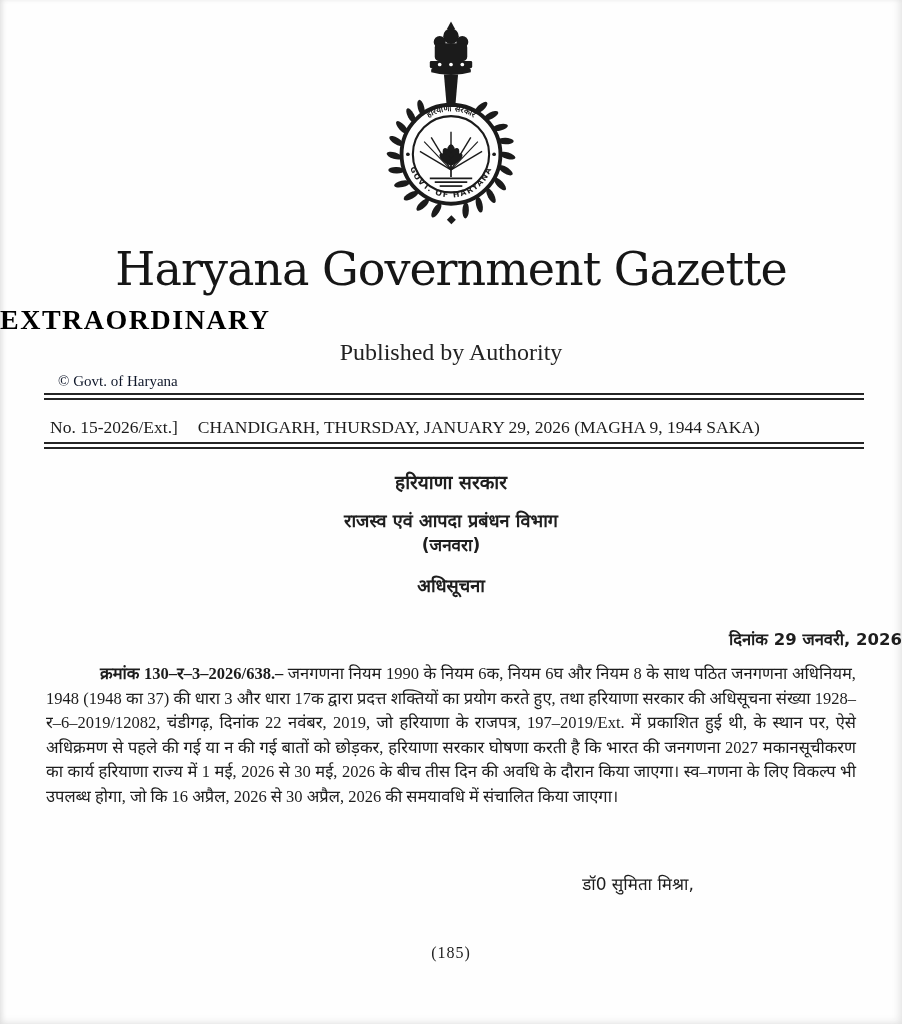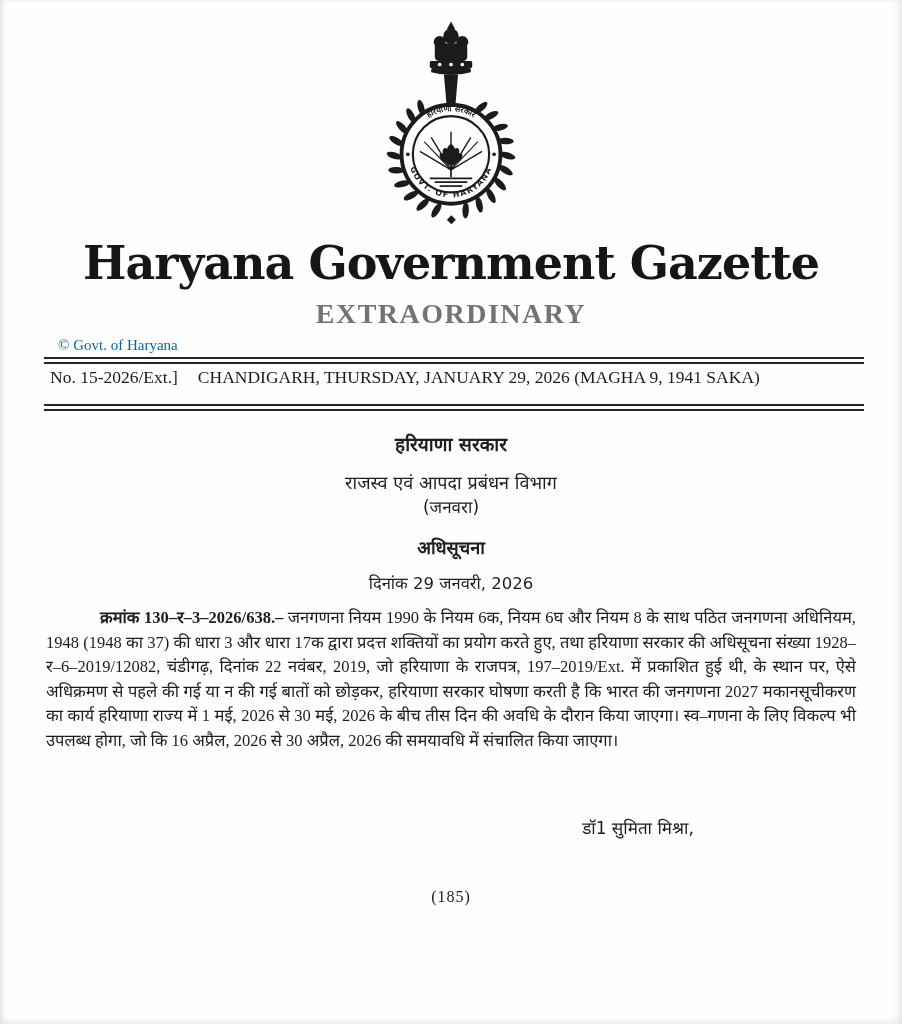--- a/index.html
+++ b/index.html
@@ -19,60 +19,60 @@
   }
   
   .emblem-wrap { width: 150px; height: 212px; margin: 0 auto; }
   .emblem-wrap svg { width: 100%; height: 100%; }
   .ink { fill: #1b1b1b; }
   .ink-line { stroke: #1b1b1b; fill: none; }
   .ring-text { font-family: "DejaVu Sans", sans-serif; font-size: 11.5px; font-weight: 700; fill: #1b1b1b; }
   .ring-text-lat { font-family: "DejaVu Sans", sans-serif; font-size: 11px; font-weight: 700; letter-spacing: 2px; fill: #1b1b1b; }
   
   .gazette-title {
-    text-align: center; margin-top: 4px;
+    text-align: center; margin-top: 10px;
     font-family: "DejaVu Serif", serif;
-    font-size: 46px; font-weight: 700; letter-spacing: -1px;
+    font-size: 46px; font-weight: 400; letter-spacing: -1px;
     color: #161616;
   }
   .edition {
-    text-align: center; margin-top: 8px;
+    text-align: left; margin-top: 8px;
     font-size: 28px; font-weight: 700; letter-spacing: 1.5px;
-    color: #737373;
+    color: #000000;
   }
   .authority {
     text-align: center; margin-top: 3px;
     font-size: 24px; color: #222;
   }
   .copyright {
     margin: 7px 0 3px 58px;
-    font-size: 15px; color: #0369a1;
+    font-size: 15px; color: #0f172a;
   }
   
   .double-rule {
     margin: 0 38px 0 44px;
     height: 7px;
     border-top: 2.5px solid #242424;
     border-bottom: 2px solid #242424;
   }
   .issue-line {
-    margin: 0 38px 12px 44px;
-    padding: 3px 6px 4px 6px;
+    margin: 0 38px 0 44px;
+    padding: 17px 6px 4px 6px;
     font-size: 17.5px; color: #1c1c1c;
     display: flex; gap: 20px; align-items: baseline;
     white-space: nowrap;
   }
   
   .hi { font-family: "DejaVu Sans", sans-serif; }
-  .center { text-align: center; }
+  .center { text-align: center; font-weight: bold; }
   .gov-name   { margin-top: 20px; font-size: 19px; font-weight: 700; }
   .dept-name  { margin-top: 13px; font-size: 18px; }
   .division   { margin-top: 1px;  font-size: 17px; }
   .notif-head { margin-top: 17px; font-size: 18px; font-weight: 700; text-align: center; }
-  .date-line  { margin-top: 12px; font-size: 16.5px; }
+  .date-line  { margin-top: 30px; font-size: 16.5px; text-align: right; }
   
   .body-para {
     margin: 12px 46px 0 46px;
     font-size: 16.5px; line-height: 24.5px;
     text-align: justify;
     text-indent: 54px;
     color: #1c1c1c;
     font-family: Liberation Serif, serif;
   }
   .body-para .ref { font-weight: 700; }
@@ -169,36 +169,37 @@
         <line x1="100" y1="206" x2="100" y2="222" stroke-width="2.4"></line>
         <line x1="70" y1="224" x2="130" y2="224" stroke-width="2.4"></line>
         <line x1="77" y1="229.5" x2="123" y2="229.5" stroke-width="2.4"></line>
         <line x1="84" y1="235" x2="116" y2="235" stroke-width="2.4"></line>
       </g>
     </svg>
   </div>
 
   <div class="gazette-title">Haryana Government Gazette</div>
   <div class="edition">EXTRAORDINARY</div>
+  <div class="authority">Published by Authority</div>
   <div class="copyright">© Govt. of Haryana</div>
 
   <div class="double-rule"></div>
   <div class="issue-line">
     <span>No. 15-2026/Ext.]</span>
-    <span>CHANDIGARH, THURSDAY, JANUARY 29, 2026 (MAGHA 9, 1941 SAKA)</span>
+    <span>CHANDIGARH, THURSDAY, JANUARY 29, 2026 (MAGHA 9, 1944 SAKA)</span>
   </div>
   <div class="double-rule"></div>
 
   <div class="hi center gov-name">हरियाणा सरकार</div>
   <div class="hi center dept-name">राजस्व एवं आपदा प्रबंधन विभाग</div>
   <div class="hi center division">(जनवरा)</div>
   <div class="hi center notif-head">अधिसूचना</div>
   <div class="hi center date-line">दिनांक 29 जनवरी, 2026</div>
 
   <p class="hi body-para"><span class="ref">क्रमांक 130–र–3–2026/638.– </span><span>जनगणना नियम 1990 के नियम 6क, नियम 6घ और नियम 8 के साथ पठित जनगणना अधिनियम, 1948 (1948 का 37) की धारा 3 और धारा 17क द्वारा प्रदत्त शक्तियों का प्रयोग करते हुए, तथा हरियाणा सरकार की अधिसूचना संख्या 1928–र–6–2019/12082, चंडीगढ़, दिनांक 22 नवंबर, 2019, जो हरियाणा के राजपत्र, 197–2019/Ext. में प्रकाशित हुई थी, के स्थान पर, ऐसे अधिक्रमण से पहले की गई या न की गई बातों को छोड़कर, हरियाणा सरकार घोषणा करती है कि भारत की जनगणना 2027 मकानसूचीकरण का कार्य हरियाणा राज्य में 1 मई, 2026 से 30 मई, 2026 के बीच तीस दिन की अवधि के दौरान किया जाएगा। स्व–गणना के लिए विकल्प भी उपलब्ध होगा, जो कि 16 अप्रैल, 2026 से 30 अप्रैल, 2026 की समयावधि में संचालित किया जाएगा।</span></p>
 
   <div class="hi signature">
-    <div>डॉ1 सुमिता मिश्रा,</div>
+    <div>डॉ0 सुमिता मिश्रा,</div>
   </div>
 
   <div class="footer-num">(185)</div>
 
 </div>
 
 </body></html>

